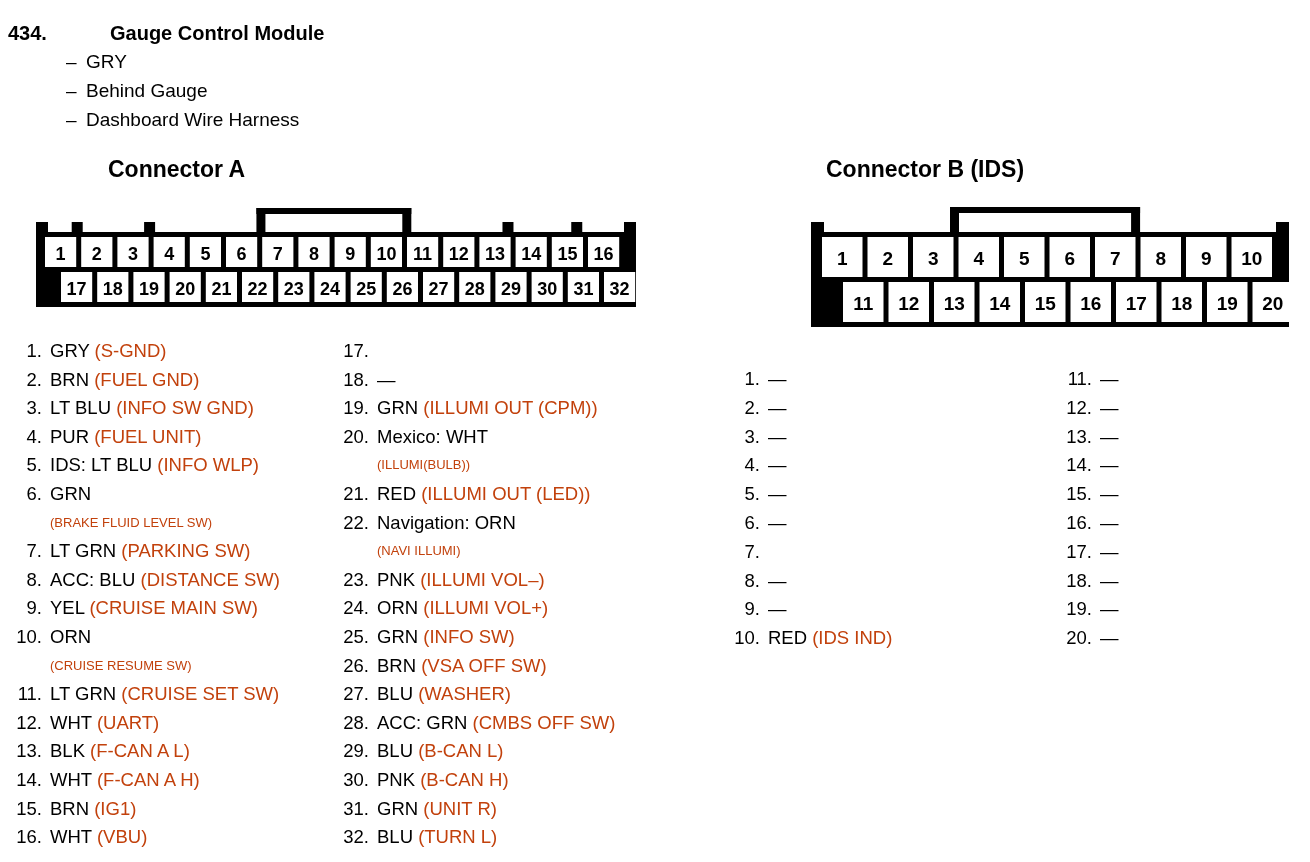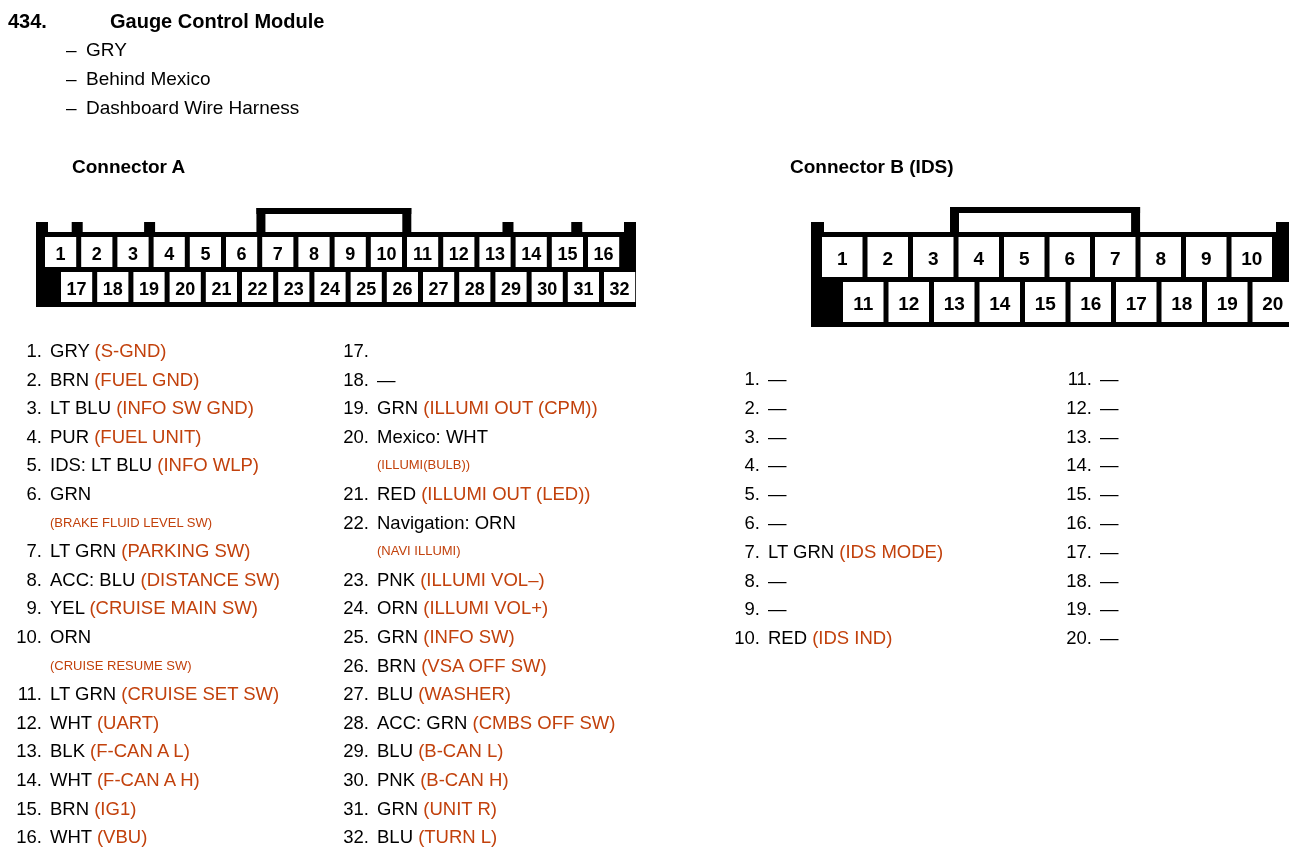--- a/index.html
+++ b/index.html
@@ -10,21 +10,21 @@
   }
   body {
     width: 1310px; height: 862px;
     position: relative;
     font-family: "Liberation Sans", sans-serif;
     color: #000000;
     overflow: hidden;
   }
 
   
-  #header { position: absolute; left: 0; top: 4px; width: 760px; }
+  #header { position: absolute; left: 0; top: 16px; width: 760px; }
   .title-row {
     display: flex;
     align-items: baseline;
     padding-left: 8px;
     margin-top: 6px;
   }
   .title-num {
     font-size: 20px; font-weight: bold;
     width: 58px; flex: 0 0 58px;
   }
@@ -35,22 +35,23 @@
     display: flex;
     font-size: 19px;
     line-height: 29px;
     white-space: nowrap;
   }
   .sub-dash { width: 20px; flex: 0 0 20px; }
 
   
   .conn-heading {
     position: absolute;
-    font-size: 19px;
+    font-size: 23px;
     font-weight: bold;
+    margin-left: 36px;
   }
   #connA-heading { left: 72px; top: 156px; }
   #connB-heading { left: 790px; top: 156px; }
 
   
   .connector { position: absolute; }
   #connA-diagram { left: 30px; top: 205px; width: 620px; height: 115px; }
   #connB-diagram { left: 805px; top: 205px; width: 495px; height: 135px; }
   .connector svg { display: block; }
 
@@ -92,21 +93,21 @@
     <span class="title-num">434.</span>
     <span class="title-text">Gauge Control Module</span>
   </div>
   <div class="sub-list">
       <div class="sub-item">
         <span class="sub-dash">–</span>
         <span>GRY</span>
       </div>
       <div class="sub-item">
         <span class="sub-dash">–</span>
-        <span>Behind Mexico</span>
+        <span>Behind Gauge</span>
       </div>
       <div class="sub-item">
         <span class="sub-dash">–</span>
         <span>Dashboard Wire Harness</span>
       </div>
     </div>
 </div>
 
 <div class="conn-heading" id="connA-heading">Connector A</div>
 
@@ -402,21 +403,20 @@
     <div class="pin-row">
       <span class="pin-num">5.</span>
       <span class="pin-body"><span>—</span></span>
     </div>
     <div class="pin-row">
       <span class="pin-num">6.</span>
       <span class="pin-body"><span>—</span></span>
     </div>
     <div class="pin-row">
       <span class="pin-num">7.</span>
-      <span class="pin-body"><span>LT GRN</span> <span class="sig">(IDS MODE)</span></span>
     </div>
     <div class="pin-row">
       <span class="pin-num">8.</span>
       <span class="pin-body"><span>—</span></span>
     </div>
     <div class="pin-row">
       <span class="pin-num">9.</span>
       <span class="pin-body"><span>—</span></span>
     </div>
     <div class="pin-row">

